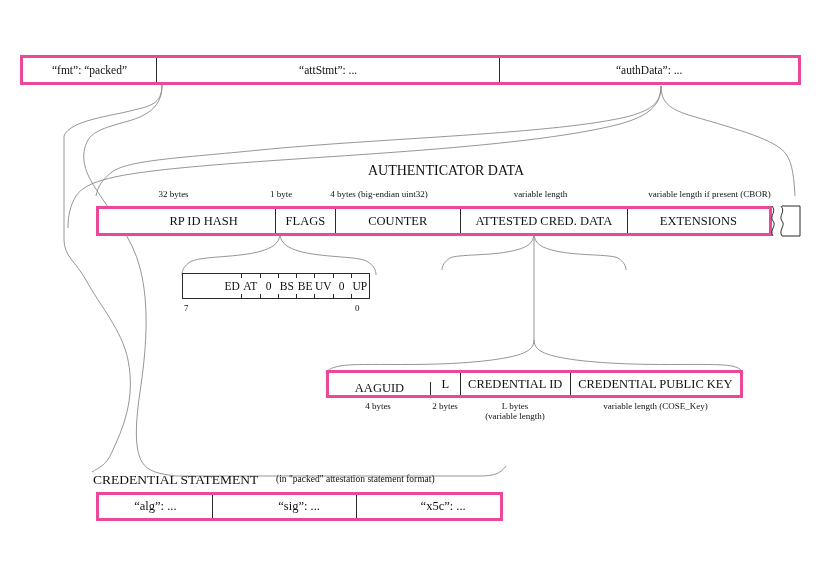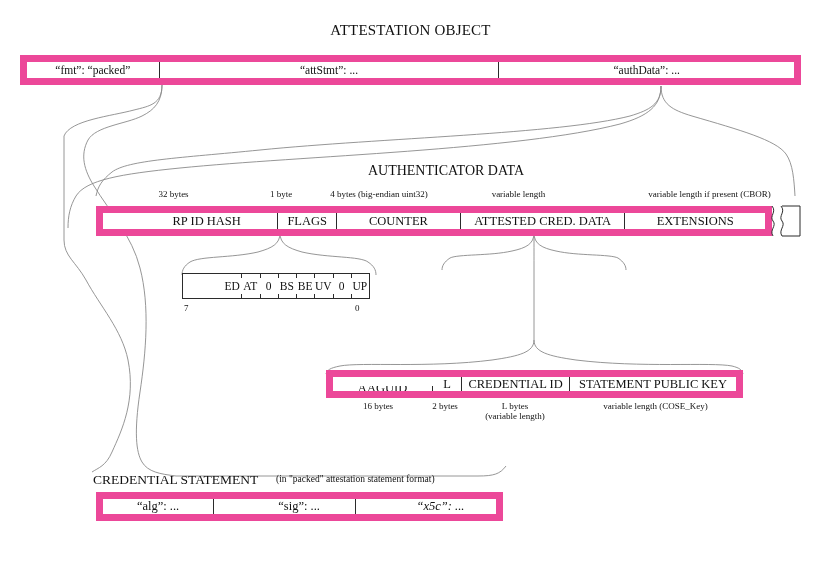--- a/index.html
+++ b/index.html
@@ -47,21 +47,21 @@
   .stmt-note {
     font-size: 9.5px;
     white-space: nowrap;
   }
 
   
   .row {
     position: absolute;
     display: flex;
     box-sizing: border-box;
-    border: 7px solid #ec4899;
+    border: 3px solid #ec4899;
     background: #ffffff;
   }
   .cell {
     box-sizing: border-box;
     display: flex;
     align-items: center;
     justify-content: center;
     font-size: 12.5px;
     white-space: nowrap;
     border-right: 1px solid #2b2b2b;
@@ -158,34 +158,33 @@
       <path name="stem" d="M534,233 C534,248 534,256 534,270 L534,340"></path>
       <path d="M534,233 C534,244 542,248 556,251 C578,256 610,254 618,258
                C624,262 626,266 626,270"></path>
       <path d="M534,340 C534,352 520,356 492,360 C430,368 360,362 340,366
                C330,368 327,370 326,374"></path>
       <path d="M534,340 C534,352 548,356 576,360 C640,368 712,362 732,366
                C740,368 742,370 743,374"></path>
     </g>
   </svg>
 
-  <div class="abs main-title" style="left:0; top:22px; width:821px;">ATTESTATION OBJECT</div>
 
   <div class="row top" style="left:20px; top:55px; width:781px; height:30px;">
     <div class="cell" style="width:135px;">“fmt”: “packed”</div>
     <div class="cell" style="width:346px;">“attStmt”: ...</div>
     <div class="cell" style="width:300px;">“authData”: ...</div>
   </div>
 
   <div class="abs section-title" style="left:96px; top:163px; width:700px;">AUTHENTICATOR DATA</div>
 
   <div class="ann" style="left:116px; top:189px; width:115px;">32 bytes</div>
   <div class="ann" style="left:250px; top:189px; width:62px;">1 byte</div>
   <div class="ann" style="left:313px; top:189px; width:132px;">4 bytes (big-endian uint32)</div>
-  <div class="ann" style="left:430px; top:189px; width:177px;">variable length</div>
+  <div class="ann" style="left:452px; top:189px; width:177px;">variable length</div>
   <div class="ann" style="left:624px; top:189px; width:171px;">variable length if present (CBOR)</div>
 
   <div class="row auth" style="left:96px; top:206px; width:676px; height:30px;padding-left:33px;">
     <div class="cell" style="width:153px;">RP ID HASH</div>
     <div class="cell" style="width:63px;">FLAGS</div>
     <div class="cell" style="width:133px;">COUNTER</div>
     <div class="cell" style="width:177px;">ATTESTED CRED. DATA</div>
     <div class="cell" style="width:150px;">EXTENSIONS</div>
   </div>
 
@@ -208,30 +207,30 @@
     <div class="flag-cell">0</div>
     <div class="flag-cell">UP</div>
   </div>
   <div class="bitlabel" style="left:184px; top:303px;">7</div>
   <div class="bitlabel" style="left:355px; top:303px;">0</div>
 
   <div class="row cred" style="left:326px; top:370px; width:417px; height:28px;">
     <div class="cell" style="width:103px;margin-top:9px;">AAGUID</div>
     <div class="cell" style="width:30px;">L</div>
     <div class="cell" style="width:111px;">CREDENTIAL ID</div>
-    <div class="cell" style="width:171px;">STATEMENT PUBLIC KEY</div>
-  </div>
-
-  <div class="ann" style="left:330px; top:401px; width:96px;">16 bytes</div>
+    <div class="cell" style="width:171px;">CREDENTIAL PUBLIC KEY</div>
+  </div>
+
+  <div class="ann" style="left:330px; top:401px; width:96px;">4 bytes</div>
   <div class="ann" style="left:424px; top:401px; width:42px;">2 bytes</div>
   <div class="ann multi" style="left:462px; top:401px; width:106px;">L bytes<br>(variable length)</div>
   <div class="ann" style="left:572px; top:401px; width:167px;">variable length (COSE_Key)</div>
 
   <div class="abs stmt-title" style="left:93px; top:472px;">CREDENTIAL STATEMENT</div>
   <div class="abs stmt-note" style="left:276px; top:474px;">(in "packed" attestation statement format)</div>
 
   <div class="row stmt" style="left:96px; top:492px; width:407px; height:29px;gap:29px;">
     <div class="cell" style="width:135px;">“alg”: ...</div>
     <div class="cell" style="width:137px;">“sig”: ...</div>
-    <div class="cell" style="width:135px;font-style:italic;">“x5c”: ...</div>
+    <div class="cell" style="width:135px;">“x5c”: ...</div>
   </div>
 
 </div>
 
 </body></html>

